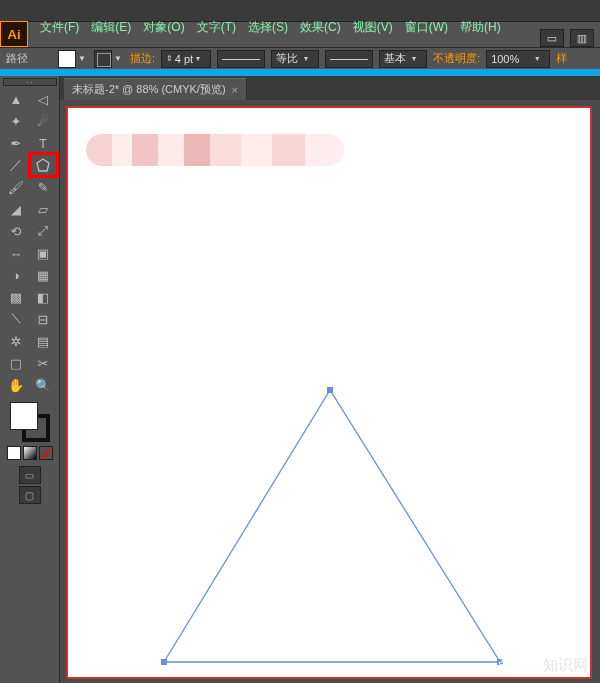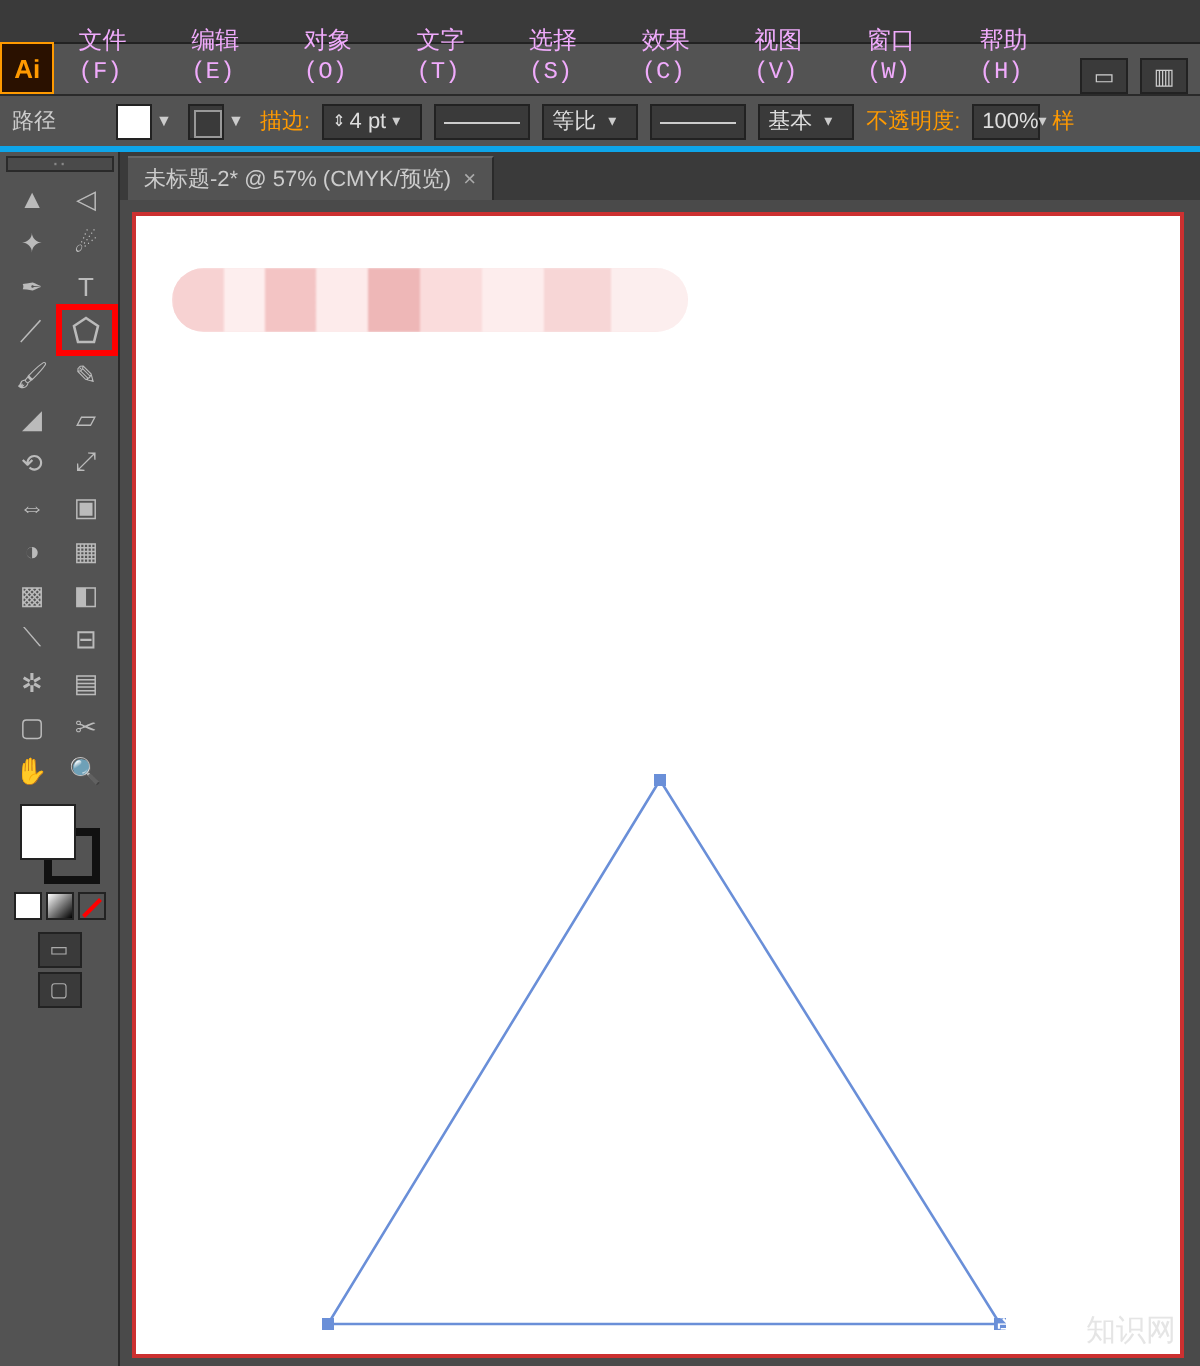--- a/index.html
+++ b/index.html
@@ -44,23 +44,22 @@
       justify-content: center;
       margin-right: 6px;
       border: 1px solid #ff9a00;
     }
     .menu-item {
       padding: 0 6px;
       height: 40px;
       display: flex;
       align-items: center;
       font-size: 12px;
-      color: #f0abfc;
+      color: #86efac;
       cursor: pointer;
-      font-family: Liberation Mono, monospace;
     }
     .menu-right {
       margin-left: auto;
       display: flex;
       align-items: center;
       padding-right: 6px;
       gap: 6px;
     }
     .menu-right .icon-box {
       width: 24px;
@@ -69,21 +68,21 @@
       border: 1px solid #222;
       display: flex;
       align-items: center;
       justify-content: center;
     }
     
     
     .control-bar {
       height: 28px;
       background: #535353;
-      border-bottom: 3px solid #0ea5e9;
+      border-bottom: 7px solid #0ea5e9;
       display: flex;
       align-items: center;
       padding: 0 6px;
       gap: 6px;
       font-size: 11px;
     }
     .control-label {
       color: #ccc;
     }
     .swatch-box {
@@ -131,21 +130,21 @@
       background: #3a3a3a;
       border: 1px solid #222;
       position:relative;
     }
     .dash-preview::after{
       content:'';
       position:absolute;
       left:4px; right:4px; top:8px;
       border-top:1px solid #ccc;
     }
-    .opacity-input { width: 34px; }
+    .opacity-input { width: 64px; }
     .basic-select { width: 48px; justify-content: space-between; }
     
     
     .main-area {
       display: flex;
       height: calc(683px - 22px - 26px - 28px);
     }
     
     
     .tool-panel {
@@ -432,21 +431,21 @@
     </div>
     <div class="screen-modes">
       <div class="sm">▭</div>
       <div class="sm">▢</div>
     </div>
   </div>
 
   <div class="canvas-area">
     <div class="doc-tabs">
       <div class="doc-tab">
-        <span>未标题-2* @ 57% (CMYK/预览)</span>
+        <span>未标题-2* @ 88% (CMYK/预览)</span>
         <span class="close-x">×</span>
       </div>
     </div>
     <div class="canvas-viewport">
       <div class="artboard-outer">
         <div class="redacted"></div>
         <svg class="triangle-svg" width="360" height="300">
           <polygon points="172,4 6,276 342,276" fill="none" stroke="#6a8fd8" stroke-width="1.3"></polygon>
           <rect x="169" y="1" width="6" height="6" fill="#6a8fd8"></rect>
           <rect x="3" y="273" width="6" height="6" fill="#6a8fd8"></rect>

